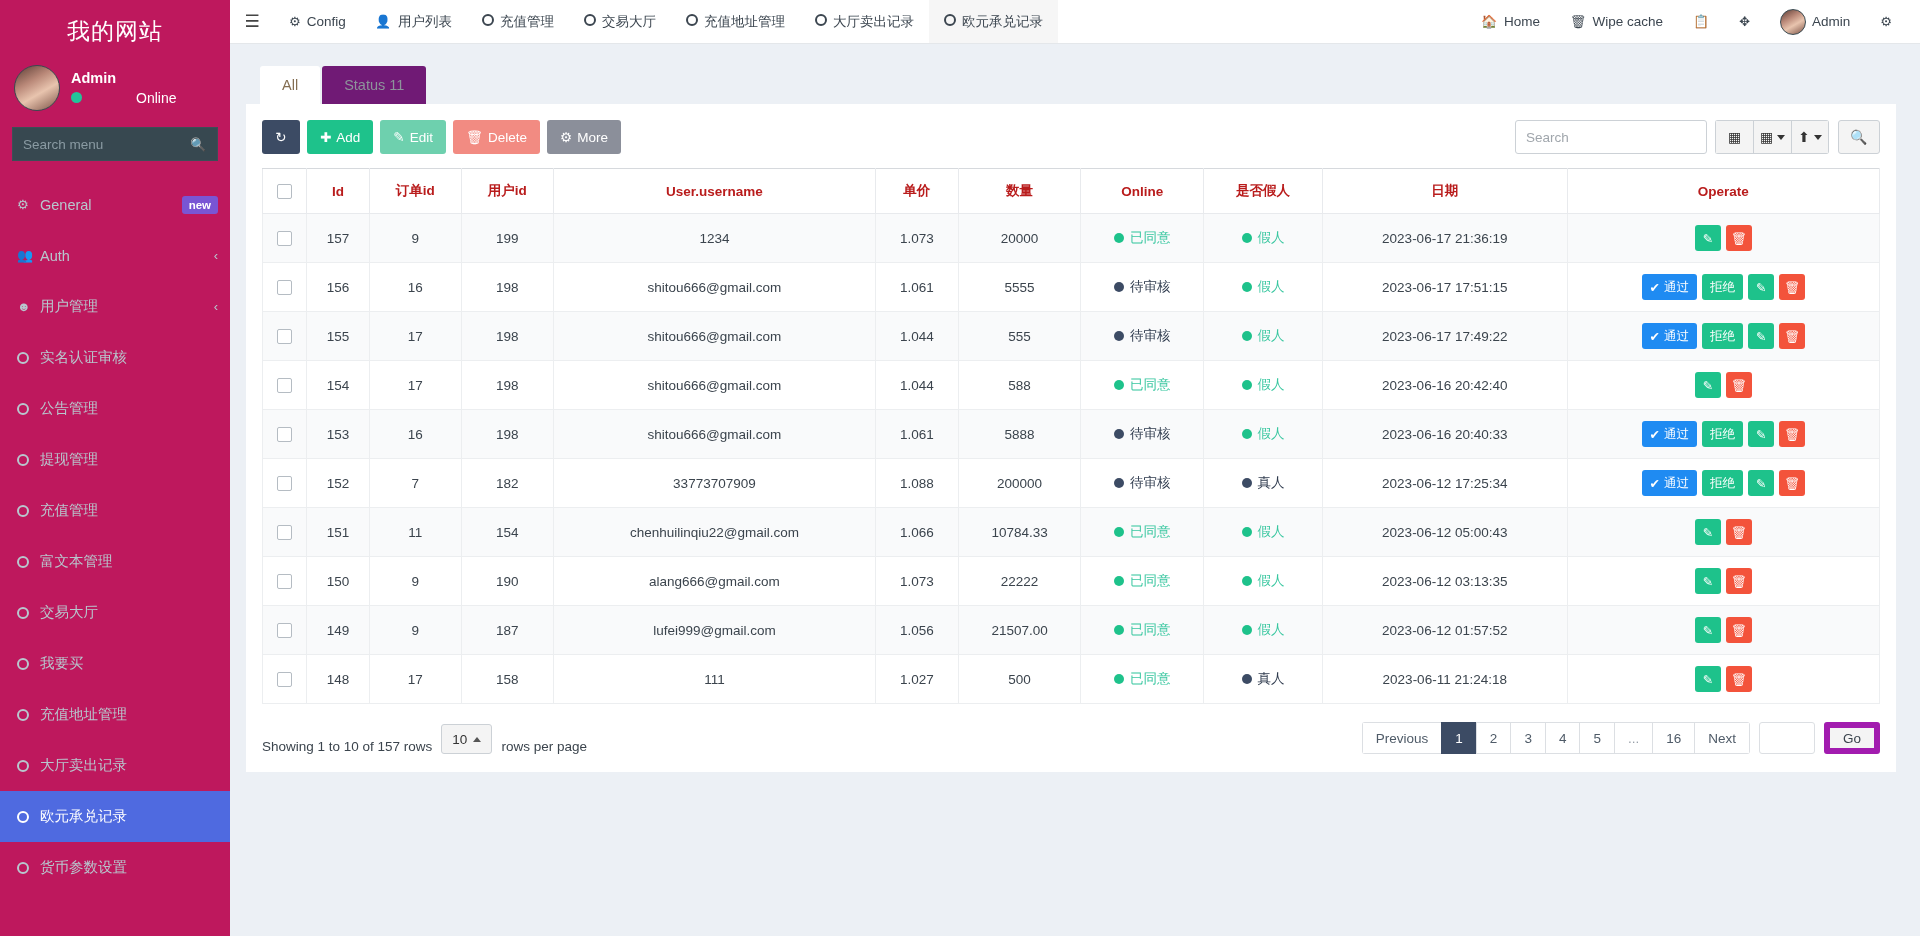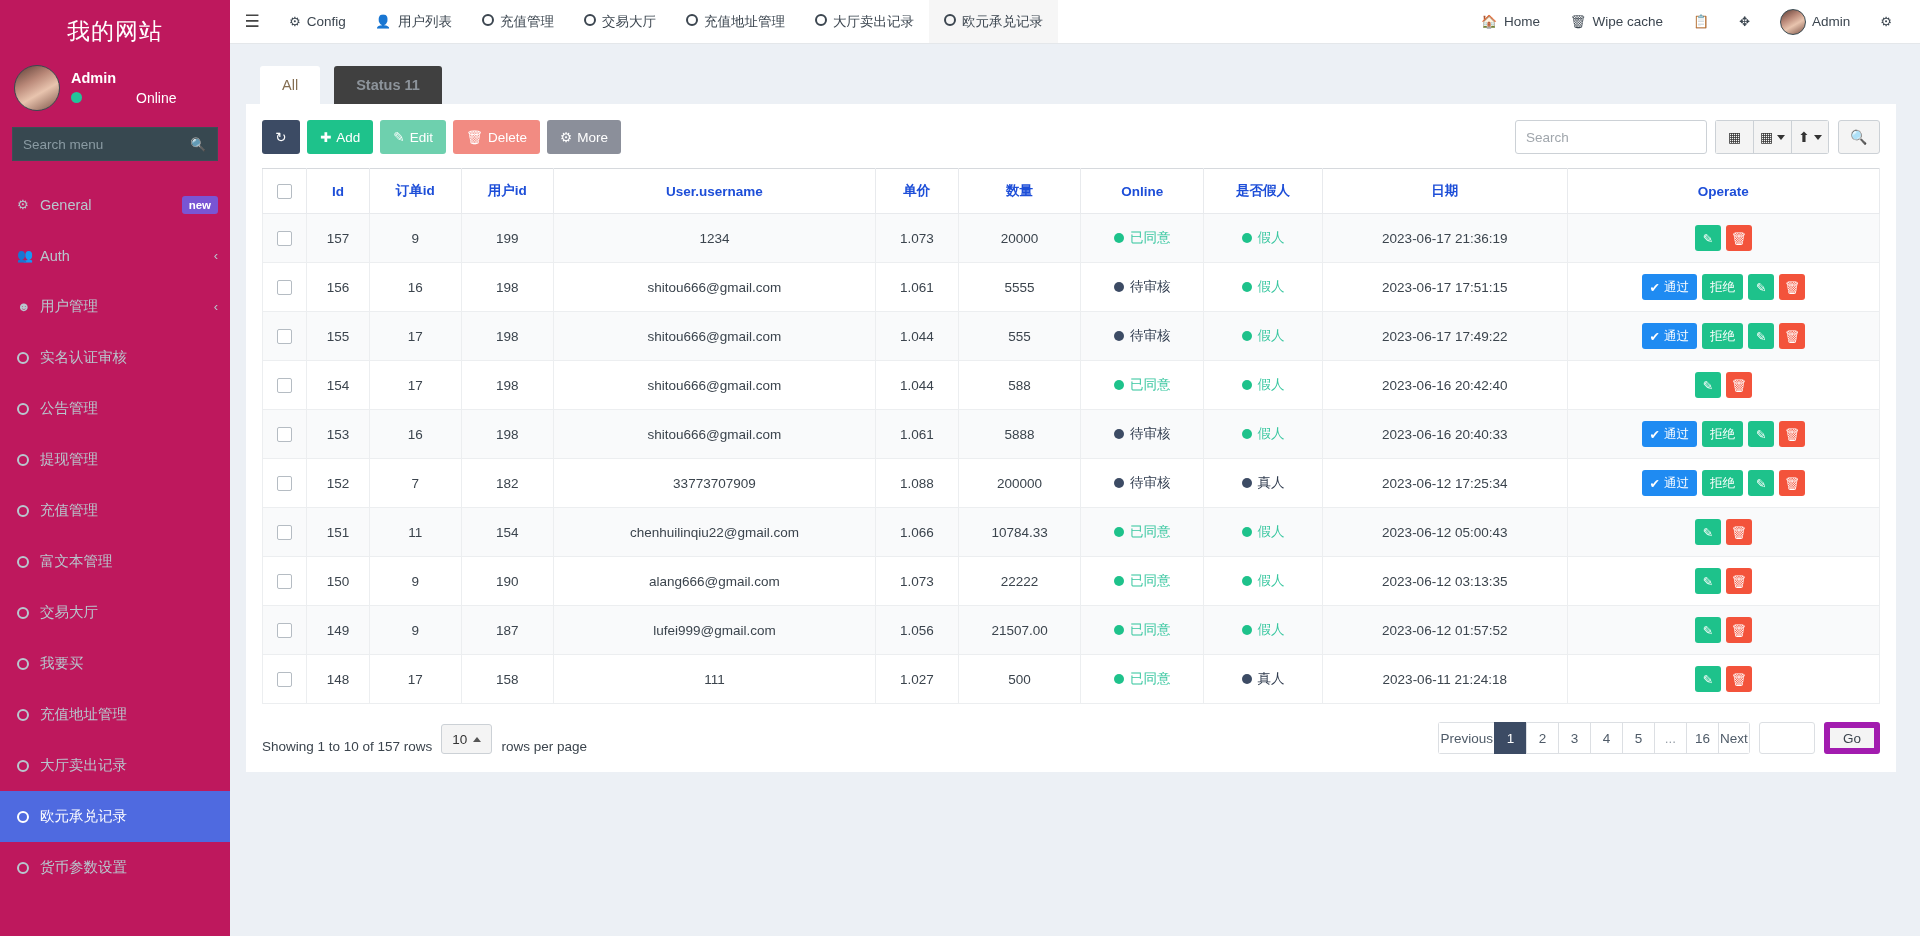--- a/index.html
+++ b/index.html
@@ -100,27 +100,27 @@
   }
   .topnav-item.active { background: #f6f6f6; }
   .topnav-right {
     margin-left: auto; display: flex; align-items: center;
     padding-right: 14px; gap: 2px;
   }
   .topnav-right .topnav-item { padding: 0 14px; height: 44px; }
   .tiny-ico { font-size: 13px; color: #3c4650; }
   
   #page { padding: 22px 24px 0 16px; }
-  .tabs { display: flex; align-items: flex-end; gap: 14px; padding-left: 14px; }
+  .tabs { display: flex; align-items: flex-end; gap: 2px; padding-left: 14px; }
   .tab {
     padding: 11px 22px; font-size: 14.5px; cursor: pointer;
     border-radius: 3px 3px 0 0;
   }
   .tab.active { background: #fff; color: #846e52; }
-  .tab.inactive { background: #404040; color: #8d949b; font-weight: bold; }
+  .tab.inactive { background: #701a75; color: #8d949b; }
   .panel { background: #fff; padding: 14px 16px 18px 16px; }
   
   .toolbar { display: flex; align-items: center; height: 38px; position: relative; }
   .btn {
     height: 34px; border: 0; border-radius: 3px; color: #fff;
     font-size: 13.5px; display: inline-flex; align-items: center; gap: 5px;
     padding: 0 13px; cursor: pointer; font-family: inherit;
     margin-right: 7px;
   }
   .btn-refresh { background: #3c4b64; width: 38px; justify-content: center; padding: 0; }
@@ -145,21 +145,21 @@
     font-size: 14px;
   }
   .ico-grp { display: flex; margin-left: 8px; border-radius: 3px; overflow: hidden; }
   .ico-grp .ico-btn { border-right: 0; }
   .ico-grp .ico-btn:last-child { border-right: 1px solid #ccd1d6; }
   .ico-btn.solo { margin-left: 9px; border-radius: 3px; min-width: 42px; }
   .caret-dn { border-left: 4px solid transparent; border-right: 4px solid transparent; border-top: 5px solid #333; display: inline-block; }
   
   table { width: 100%; border-collapse: collapse; margin-top: 12px; }
   thead th {
-    font-size: 13.5px; color: #1d4ed8; font-weight: bold;
+    font-size: 13.5px; color: #b91c1c; font-weight: bold;
     padding: 13px 6px; text-align: center;
     border: 1px solid #e8eaed; border-top: 1px solid #d6d9dd;
     white-space: nowrap;
   }
   tbody td {
     font-size: 13.5px; color: #3b444d; text-align: center;
     padding: 11px 6px; border: 1px solid #eceef0;
     white-space: nowrap;
   }
   tbody tr:nth-child(odd) { background: #f9fafb; }
@@ -194,21 +194,21 @@
     border-radius: 3px; display: inline-flex; align-items: center; gap: 6px;
     padding: 0 10px; cursor: pointer; color: #333;
   }
   .caret-up { border-left: 4px solid transparent; border-right: 4px solid transparent; border-bottom: 5px solid #555; display: inline-block; }
   .pager { margin-left: auto; display: flex; align-items: center; }
   .pg-list { display: flex; border-radius: 3px; overflow: hidden; }
   .pg {
     min-width: 32px; height: 32px; border: 1px solid #dcdfe3; border-right: 0;
     background: #fff; color: #4f5b68; font-size: 13.5px;
     display: inline-flex; align-items: center; justify-content: center;
-    padding: 0 1px; cursor: pointer;
+    padding: 0 13px; cursor: pointer;
   }
   .pg:last-child { border-right: 1px solid #dcdfe3; }
   .pg.active { background: #3c4b64; color: #fff; border-color: #3c4b64; }
   .pg.muted { color: #98a0a9; }
   .goto-input {
     width: 56px; height: 32px; margin-left: 9px; border: 1px solid #dcdfe3;
     border-radius: 3px; outline: none; font-family: inherit; font-size: 13.5px;
     padding: 0 6px;
   }
   .go-btn {

